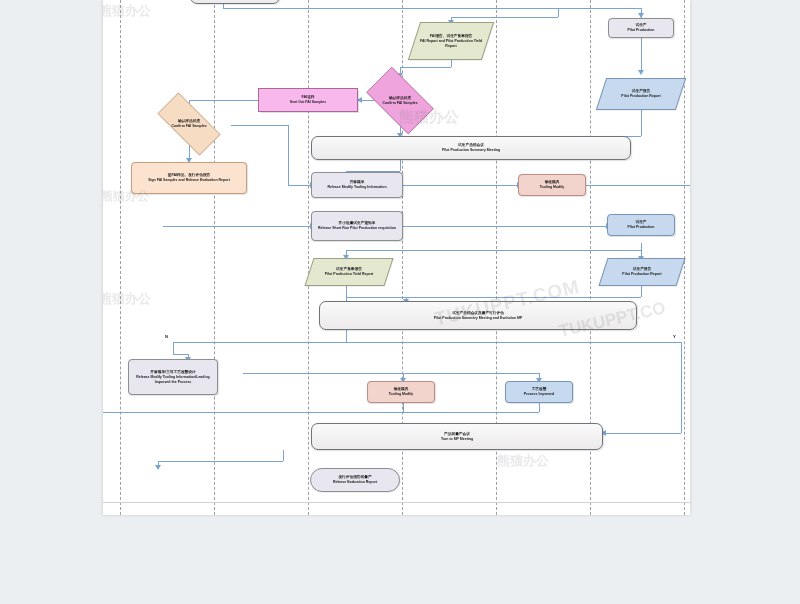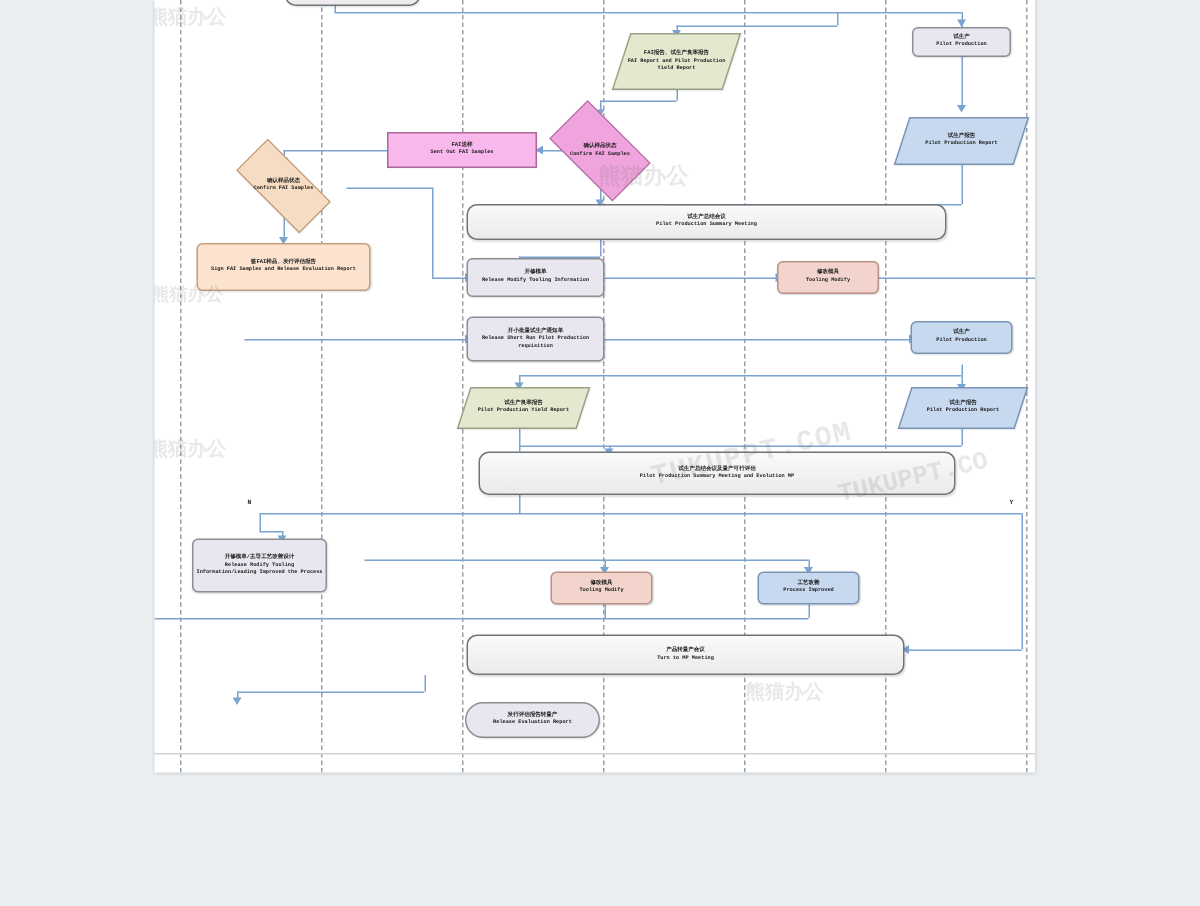--- a/index.html
+++ b/index.html
@@ -12,21 +12,21 @@
   }
   
   #sheet{
     position:absolute;
     left:103px; top:0px;
     width:587px; height:515px;
     background:#ffffff;
     box-shadow:0 0 3px rgba(0,0,0,.18);
     overflow:hidden;
   }
-  #sheet-inner{position:absolute;inset:0;font-family:Liberation Mono, monospace;}
+  #sheet-inner{position:absolute;inset:0;}
   
   .vline{
     position:absolute; top:0; bottom:0; width:0;
     border-left:1px dashed #9aa0a6;
   }
   .hline{
     position:absolute; left:0; right:0; height:0;
     border-top:1px solid #cfd3d6;
   }
 

